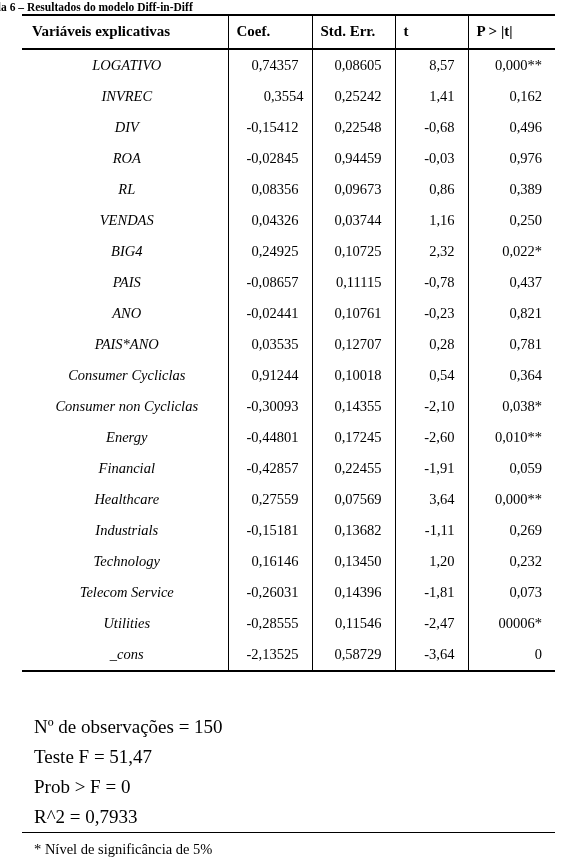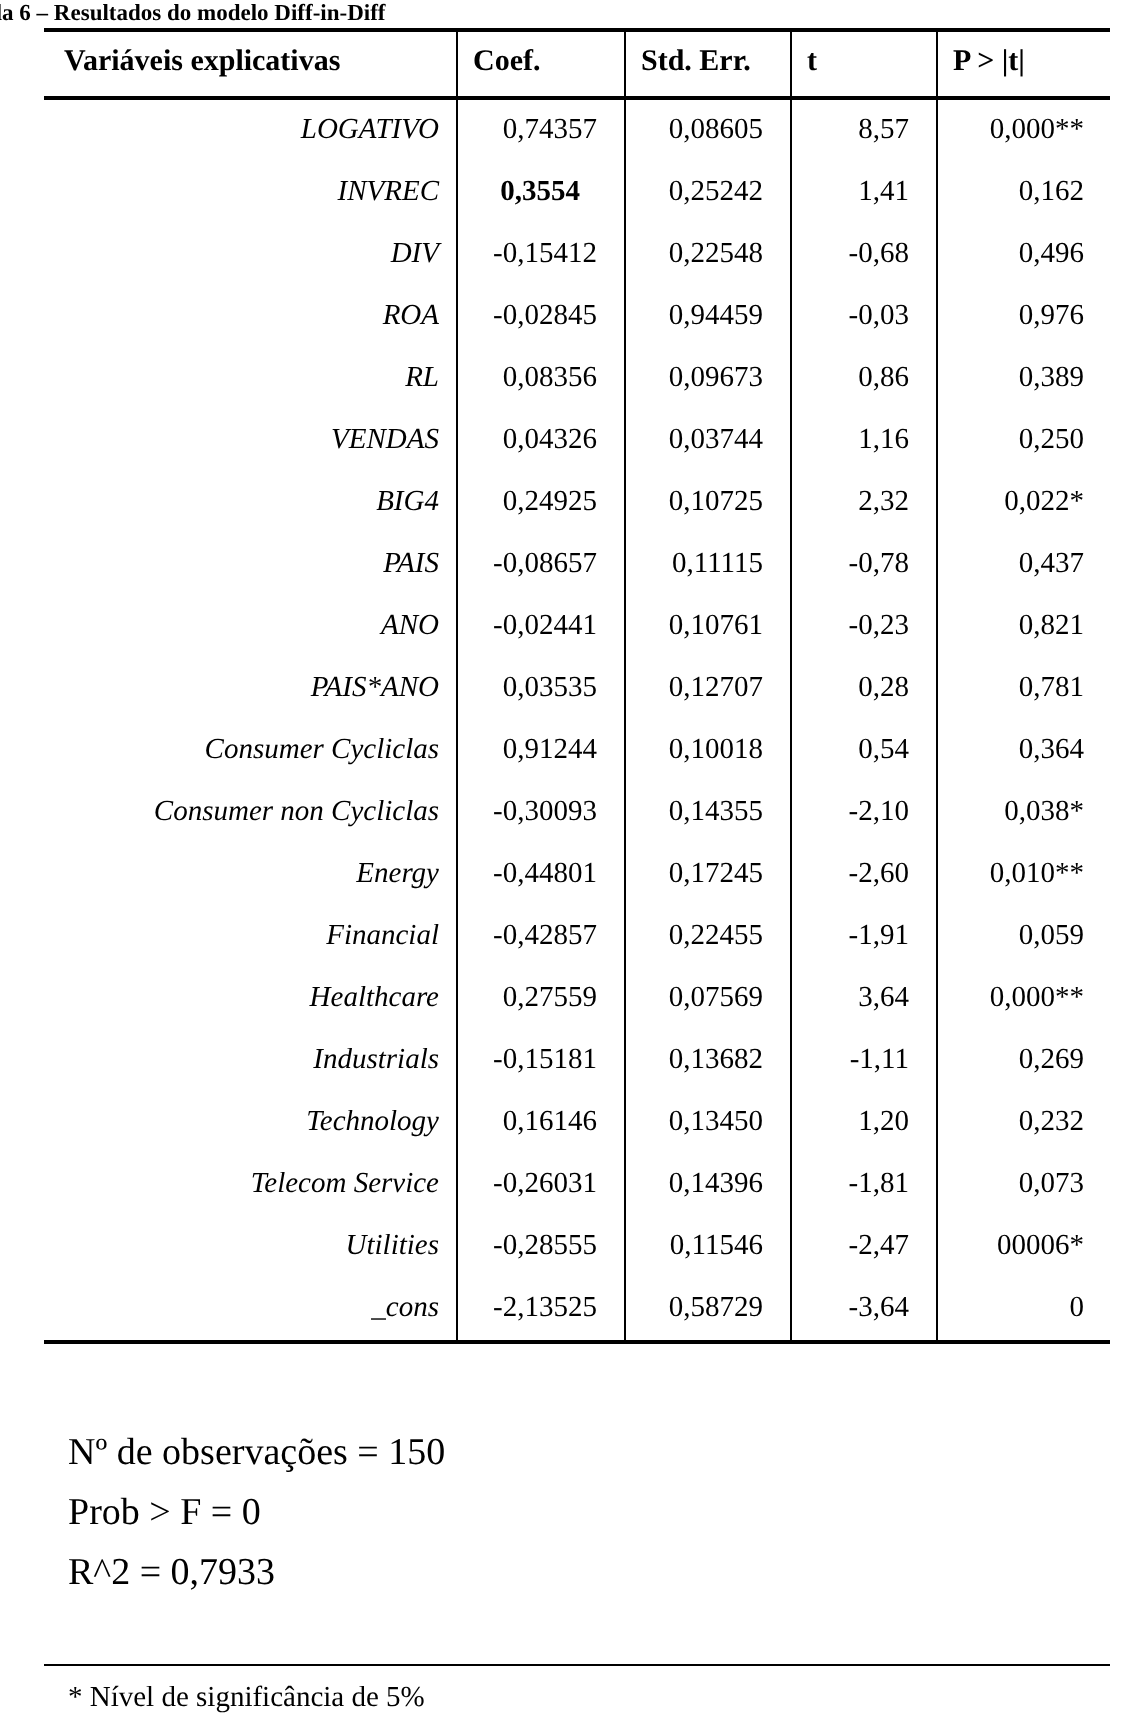--- a/index.html
+++ b/index.html
@@ -68,33 +68,32 @@
 
   
   #results-table tbody td {
     font-size: 14.5px;
     padding: 5px 8px 5px 8px;
     height: 21px;
     vertical-align: middle;
   }
   #results-table tbody td.var {
     font-style: italic;
-    text-align: right;
+    text-align: center;
     padding-left: 12px;
     white-space: nowrap;
     margin-top: 34px;
   }
   #results-table tbody td.num {
     text-align: right;
     padding-right: 13px;
   }
   #results-table tbody td.num-center {
-    text-align: center;
+    text-align: right;
     padding-right: 8px;
-    font-weight: bold;
   }
   
   #results-table tbody tr:last-child td {
     border-bottom: 2.5px solid #000;
   }
 
   
   #stats {
     position: absolute;
     top: 712px;
@@ -289,19 +288,20 @@
           <td class="num">0,58729</td>
           <td class="num">-3,64</td>
           <td class="num">0</td>
         </tr>
       </tbody>
   </table>
 </div>
 
 <div id="stats">
   <div class="stat-line">Nº de observações = 150</div>
+  <div class="stat-line">Teste F = 51,47</div>
   <div class="stat-line">Prob &gt; F = 0</div>
   <div class="stat-line">R^2 = 0,7933</div>
 </div>
 
 <div id="note-wrap">
   <div class="note-line">* Nível de significância de 5%</div>
 </div>
 
 </body></html>

